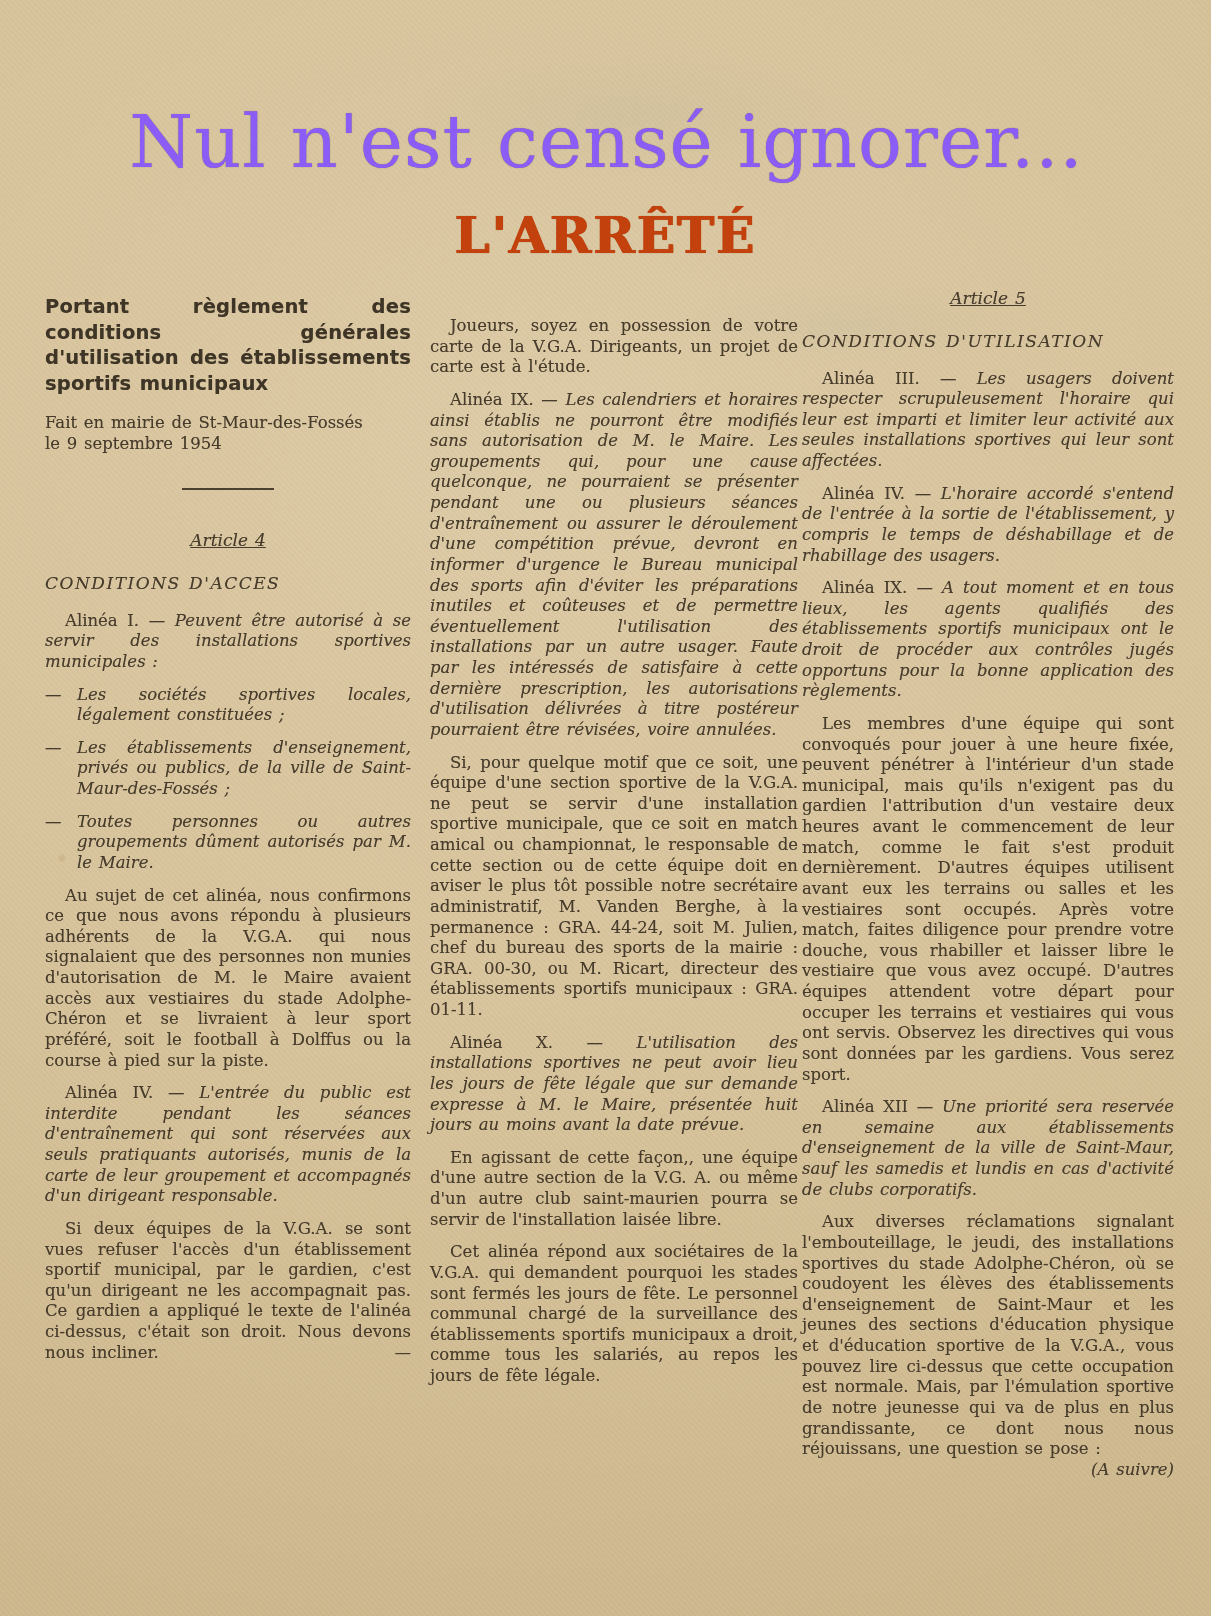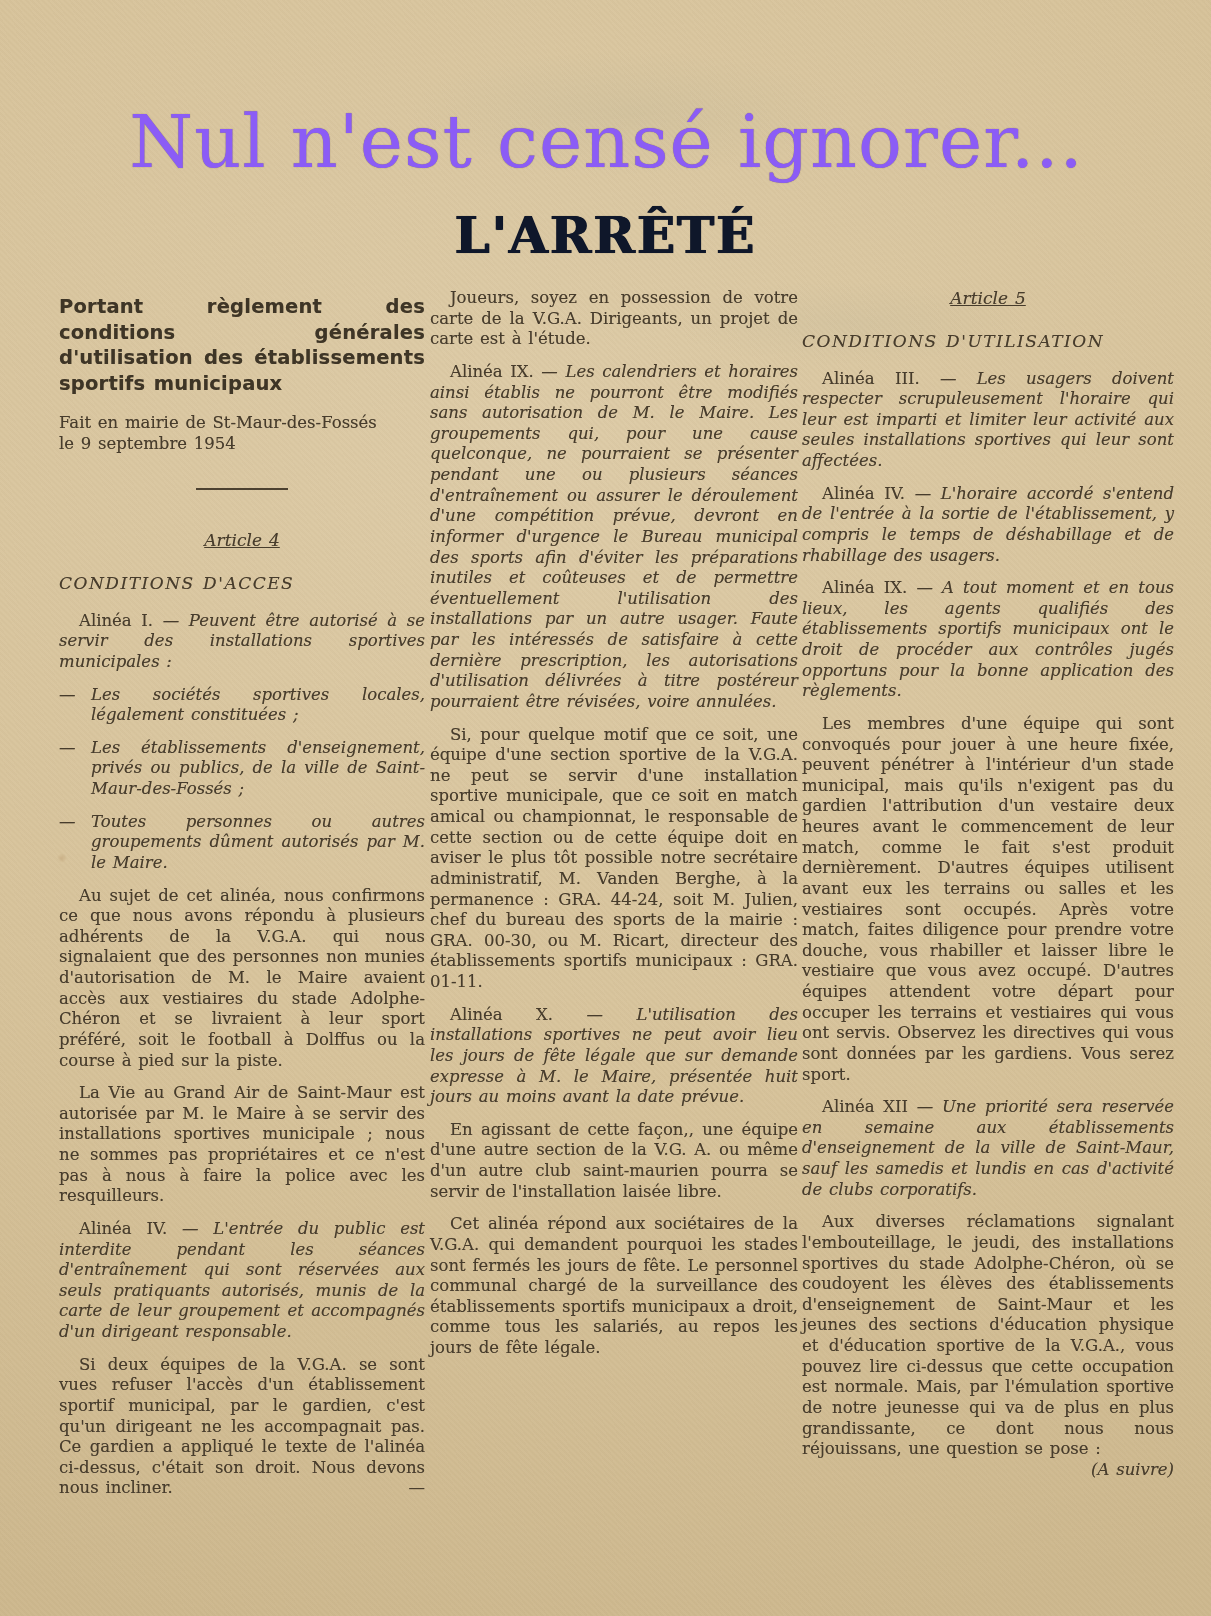--- a/index.html
+++ b/index.html
@@ -16,31 +16,31 @@
   }
   .page{position:absolute;inset:0;}
   .headline{
     position:absolute;top:98px;left:0;width:100%;margin:1px;text-align:center;
     font-size:73px;font-weight:normal;letter-spacing:1px;color:#8b5cf6;
     text-shadow:0 0 1px rgba(58,49,39,.55);
     font-family:"DejaVu Serif", serif;
   }
   .subheadline{
     position:absolute;top:206px;left:0;width:100%;margin:0;text-align:center;
-    font-size:50px;font-weight:bold;letter-spacing:2px;color:#0f172a;
+    font-size:50px;font-weight:bold;letter-spacing:2px;color:#c2410c;
     text-shadow:0.7px 0 0 currentColor, -0.7px 0 0 currentColor, 0 0 1px rgba(51,43,33,.5);
   }
   .col{
     position:absolute;top:288px;font-size:16.5px;line-height:1.25;
     text-align:justify;color:#473c2c;
     text-shadow:0 0 0.5px rgba(70,60,44,.45);
     word-spacing:1.5px;
   }
-  .col-left{left:59px;width:366px;}
-  .col-mid{left:430px;width:368px;}
+  .col-left{left:45px;width:366px;}
+  .col-mid{left:430px;width:368px;margin-top:28px;}
   .col-right{left:802px;width:372px;}
   .lead{
     font-family:"DejaVu Sans", sans-serif;font-weight:bold;
     font-size:19.5px;line-height:1.32;margin:6px 0 10px;color:#3e3526;
     letter-spacing:.2px;
   }
   .dateline{margin:16px 0 6px;}
   .dateline .center{text-align:left;}
   .rule{width:92px;border-top:2px solid #4c4130;margin:34px auto 40px;}
   .art-no{text-align:center;font-style:italic;font-size:17px;margin:0 0 22px;text-decoration:underline;}
@@ -81,21 +81,20 @@
     <div class="li">
       <span class="marker">—</span>
       <span class="t">Les établissements d'enseignement, privés ou publics, de la ville de Saint-Maur-des-Fossés ;</span>
     </div>
     <div class="li">
       <span class="marker">—</span>
       <span class="t">Toutes personnes ou autres groupements dûment autorisés par M. le Maire.</span>
     </div>
 
     <p class="para">Au sujet de cet alinéa, nous confirmons ce que nous avons répondu à plusieurs adhérents de la V.G.A. qui nous signalaient que des personnes non munies d'autorisation de M. le Maire avaient accès aux vestiaires du stade Adolphe-Chéron et se livraient à leur sport préféré, soit le football à Dolffus ou la course à pied sur la piste.</p>
-    <p class="para">La Vie au Grand Air de Saint-Maur est autorisée par M. le Maire à se servir des installations sportives municipale ; nous ne sommes pas propriétaires et ce n'est pas à nous à faire la police avec les resquilleurs.</p>
 
     <p class="para"><span class="label">Alinéa IV.</span> <span class="it">— L'entrée du public est interdite pendant les séances d'entraînement qui sont réservées aux seuls pratiquants autorisés, munis de la carte de leur groupement et accompagnés d'un dirigeant responsable.</span></p>
 
     <p class="para"><span>Si deux équipes de la V.G.A. se sont vues refuser l'accès d'un établissement sportif municipal, par le gardien, c'est qu'un dirigeant ne les accompagnait pas. Ce gardien a appliqué le texte de l'alinéa ci-dessus, c'était son droit. Nous devons nous incliner.</span><span class="enddash">—</span></p>
   </div>
 
   <div class="col col-mid">
     <p class="para">Joueurs, soyez en possession de votre carte de la V.G.A. Dirigeants, un projet de carte est à l'étude.</p>
 
     <p class="para"><span class="label">Alinéa IX.</span> <span class="it">— Les calendriers et horaires ainsi établis ne pourront être modifiés sans autorisation de M. le Maire. Les groupements qui, pour une cause quelconque, ne pourraient se présenter pendant une ou plusieurs séances d'entraînement ou assurer le déroulement d'une compétition prévue, devront en informer d'urgence le Bureau municipal des sports afin d'éviter les préparations inutiles et coûteuses et de permettre éventuellement l'utilisation des installations par un autre usager. Faute par les intéressés de satisfaire à cette dernière prescription, les autorisations d'utilisation délivrées à titre postéreur pourraient être révisées, voire annulées.</span></p>

